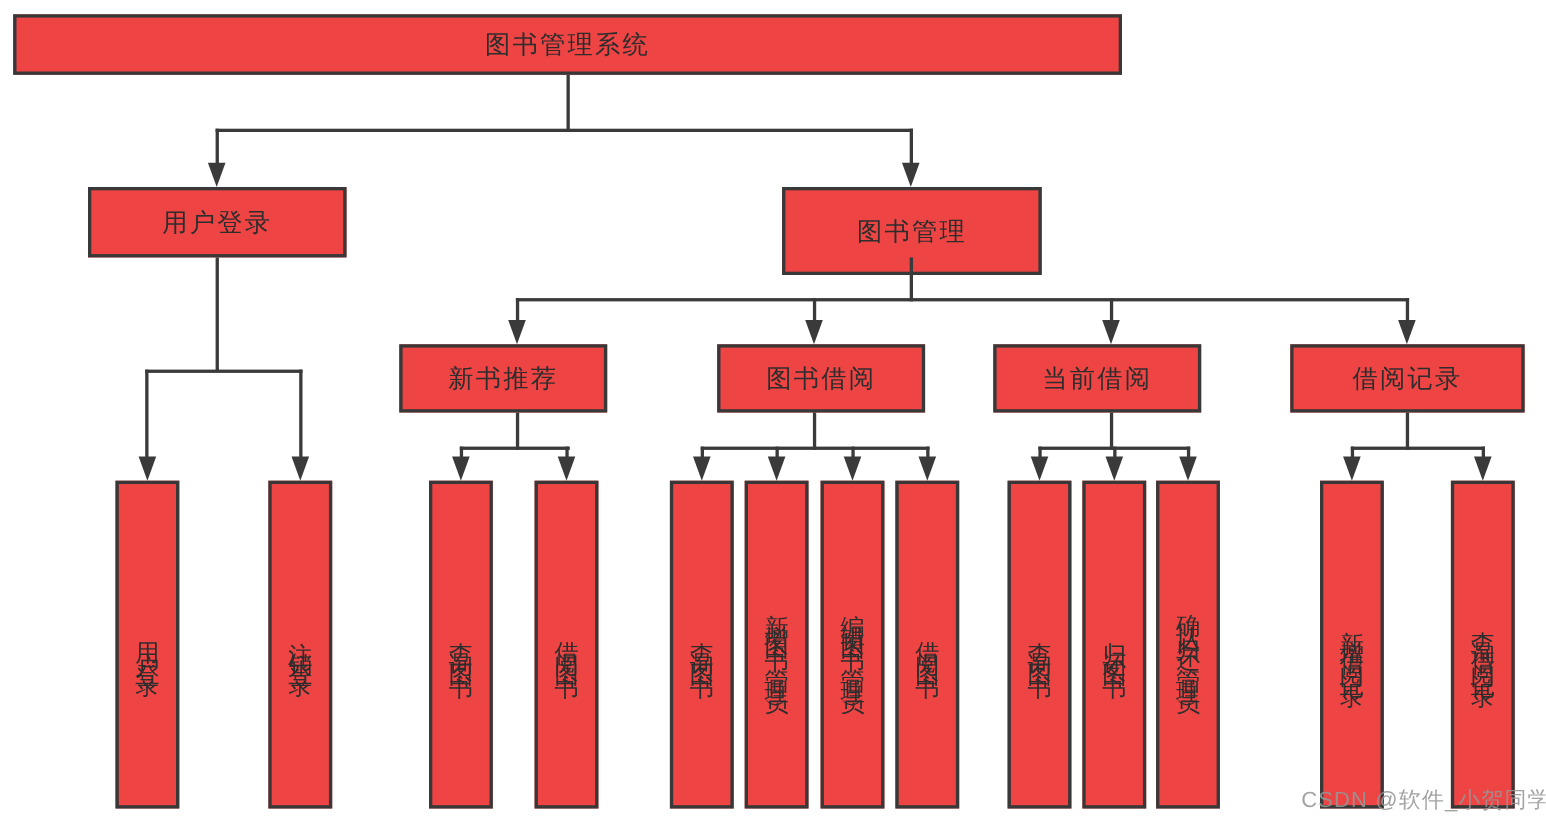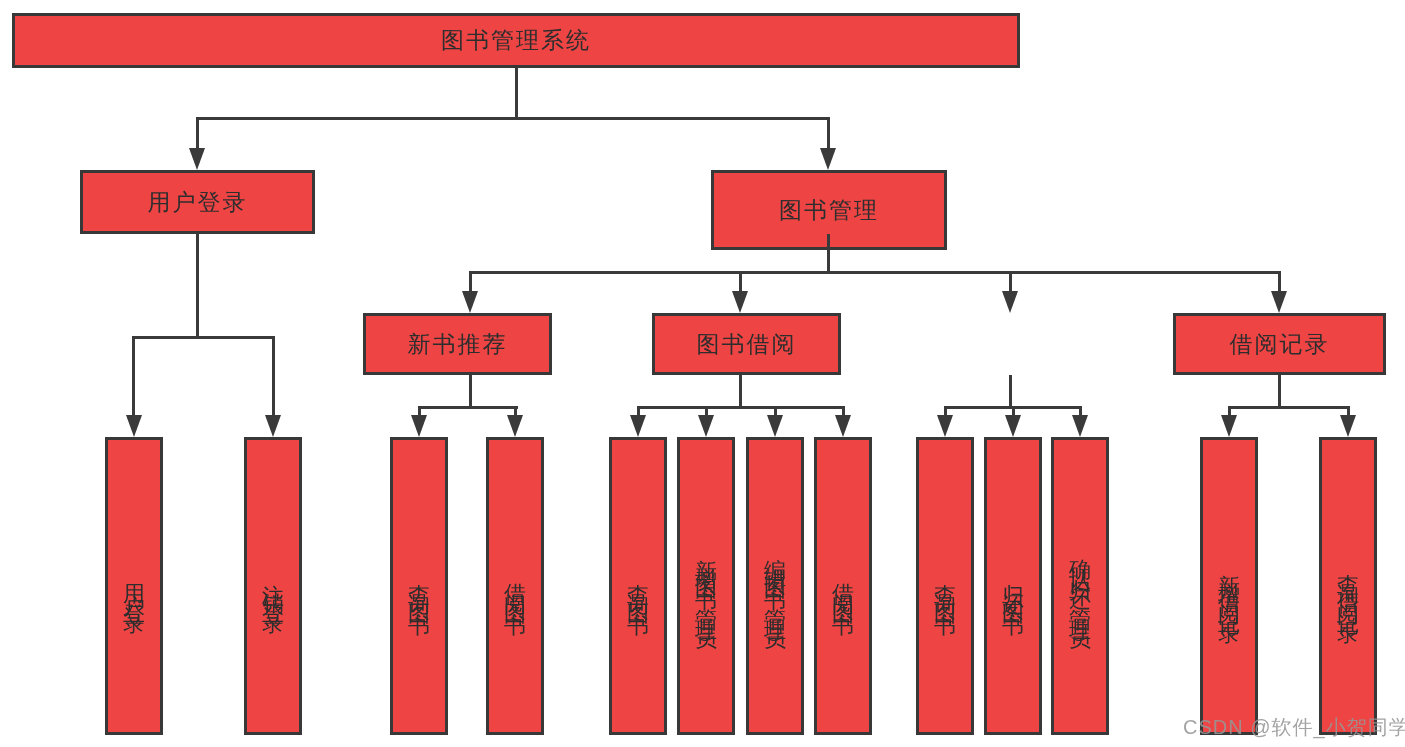--- a/index.html
+++ b/index.html
@@ -83,20 +83,23 @@
   <div class="node hnode lvl2b">
     <span>图书管理</span>
   </div>
 
   <div class="node hnode lvl3 l3-0">
     <span>新书推荐</span>
   </div>
   <div class="node hnode lvl3 l3-1">
     <span>图书借阅</span>
   </div>
+  <div class="node hnode lvl3 l3-2">
+    <span>当前借阅</span>
+  </div>
   <div class="node hnode lvl3 l3-3">
     <span>借阅记录</span>
   </div>
 
   <div class="node leaf lf-0">
     <span>用户登录</span>
   </div>
   <div class="node leaf lf-1">
     <span>注销登录</span>
   </div>

